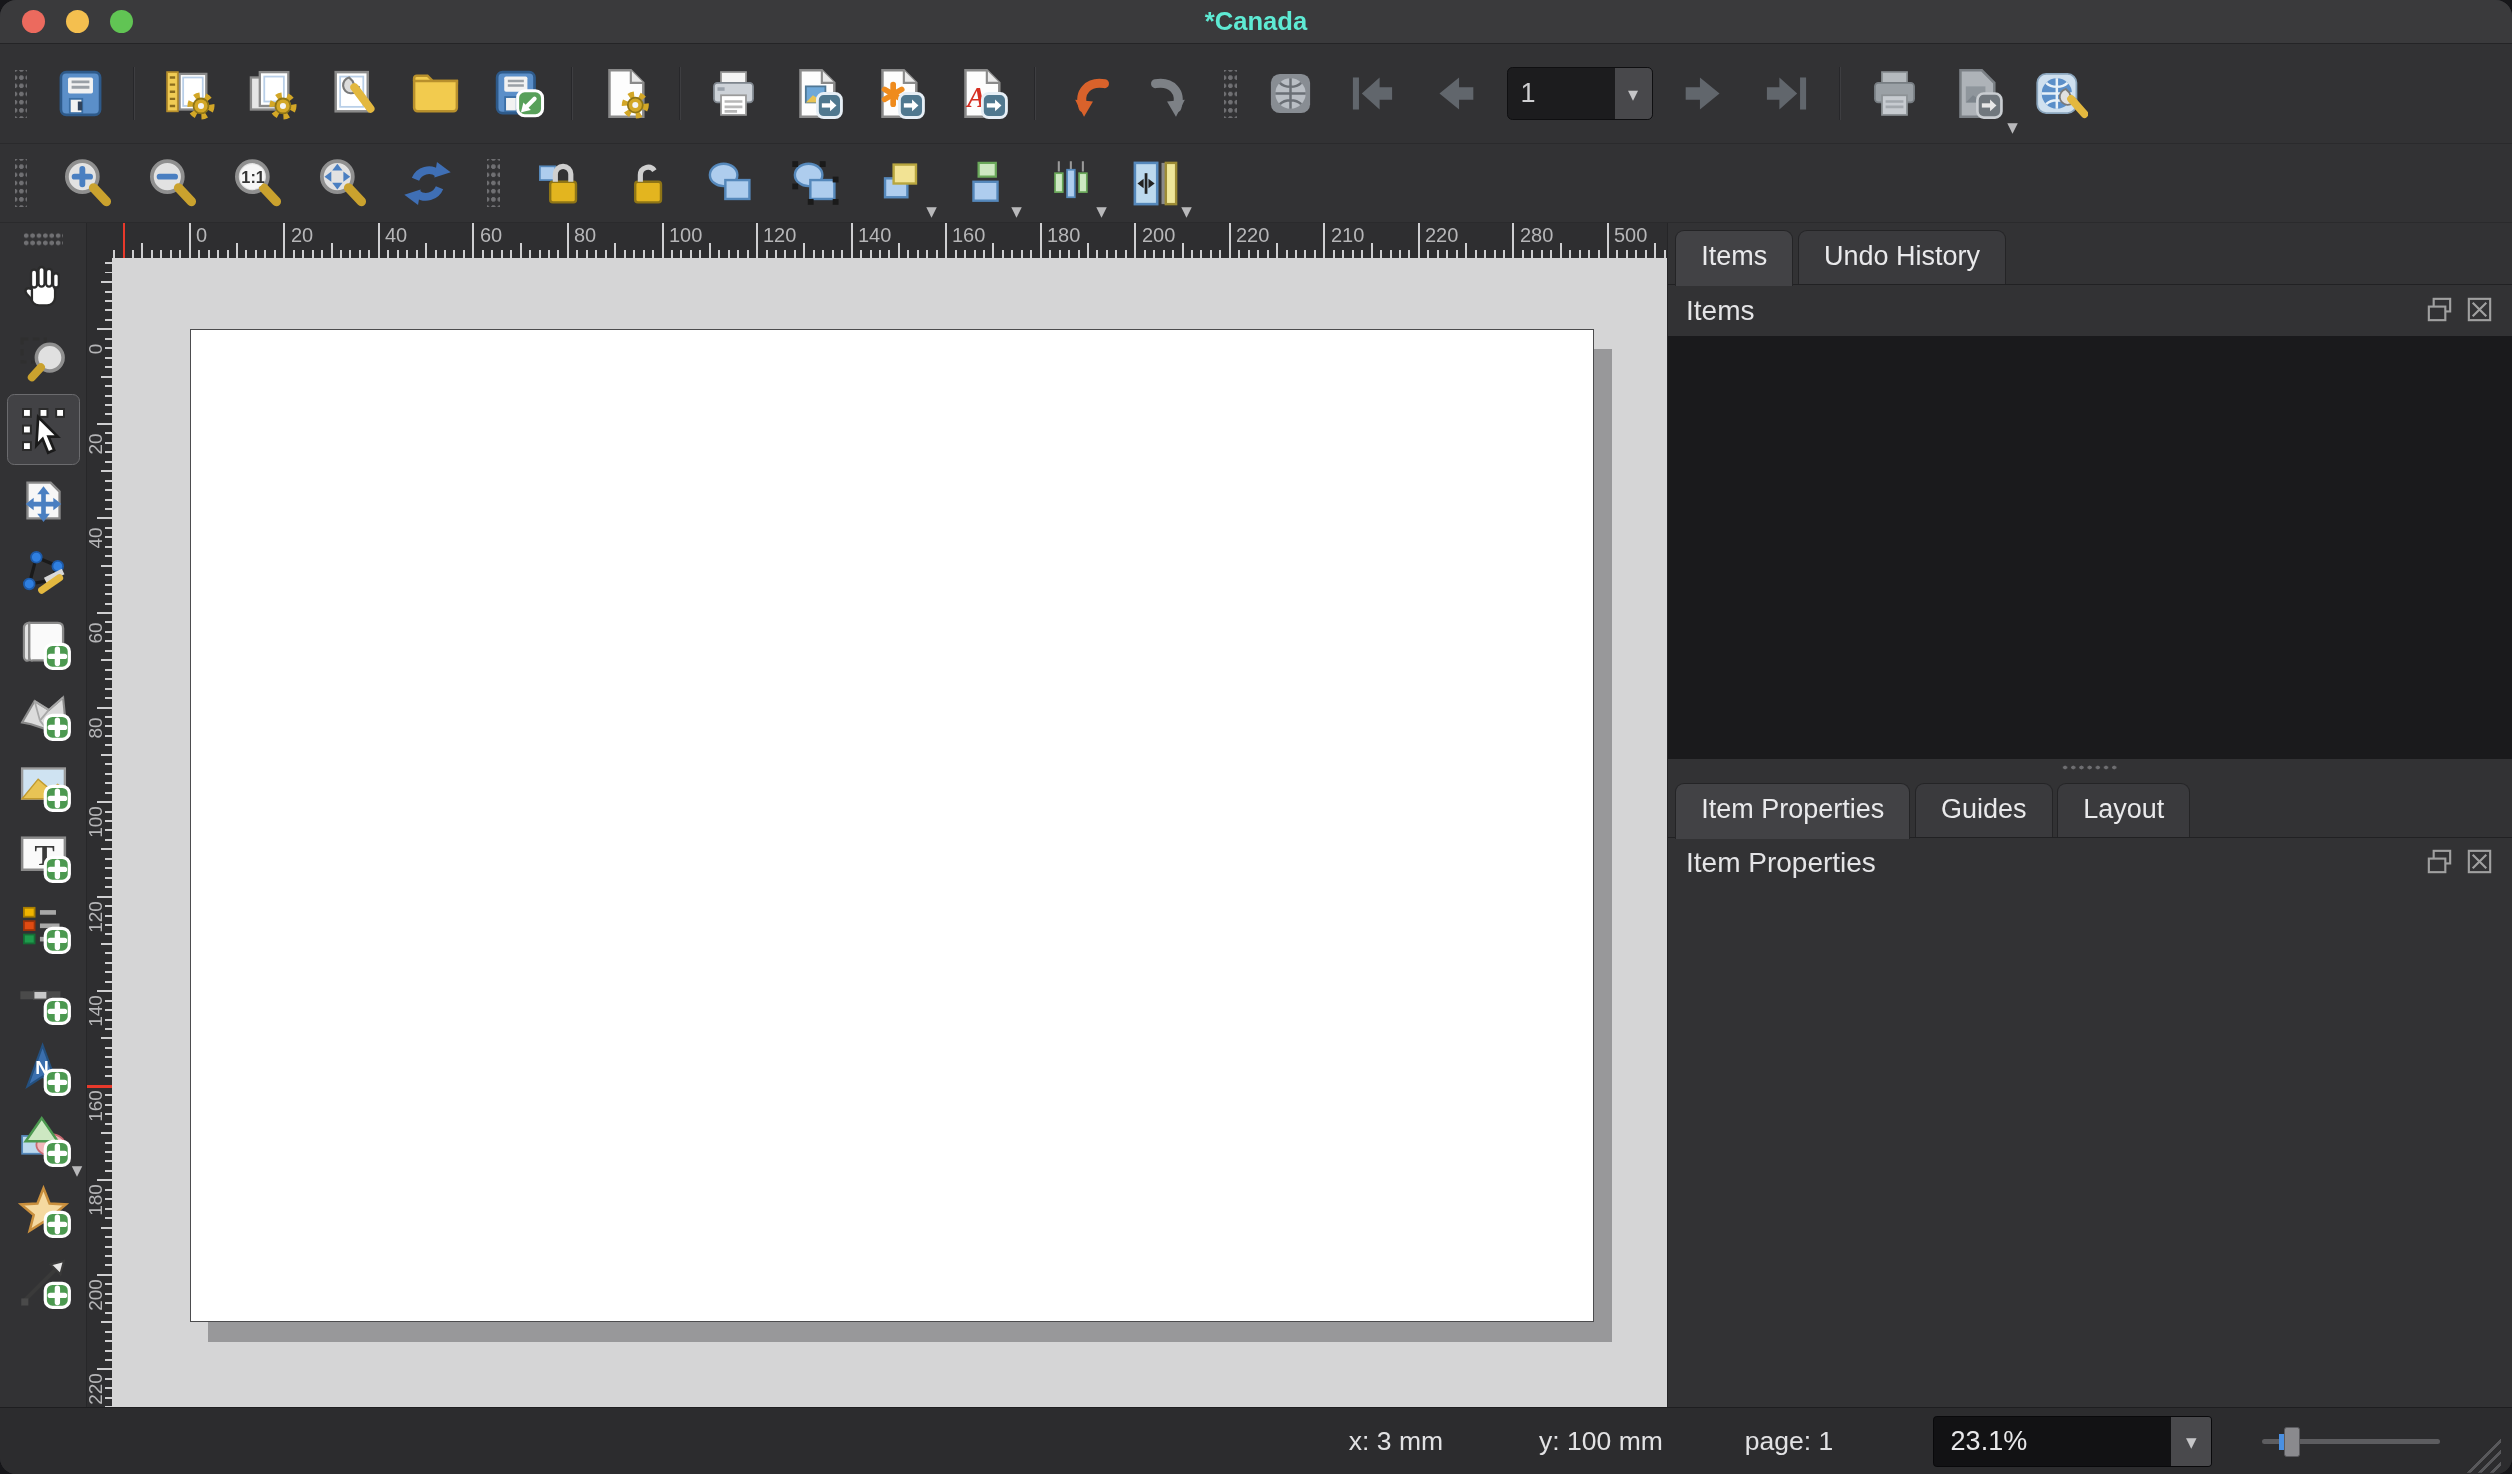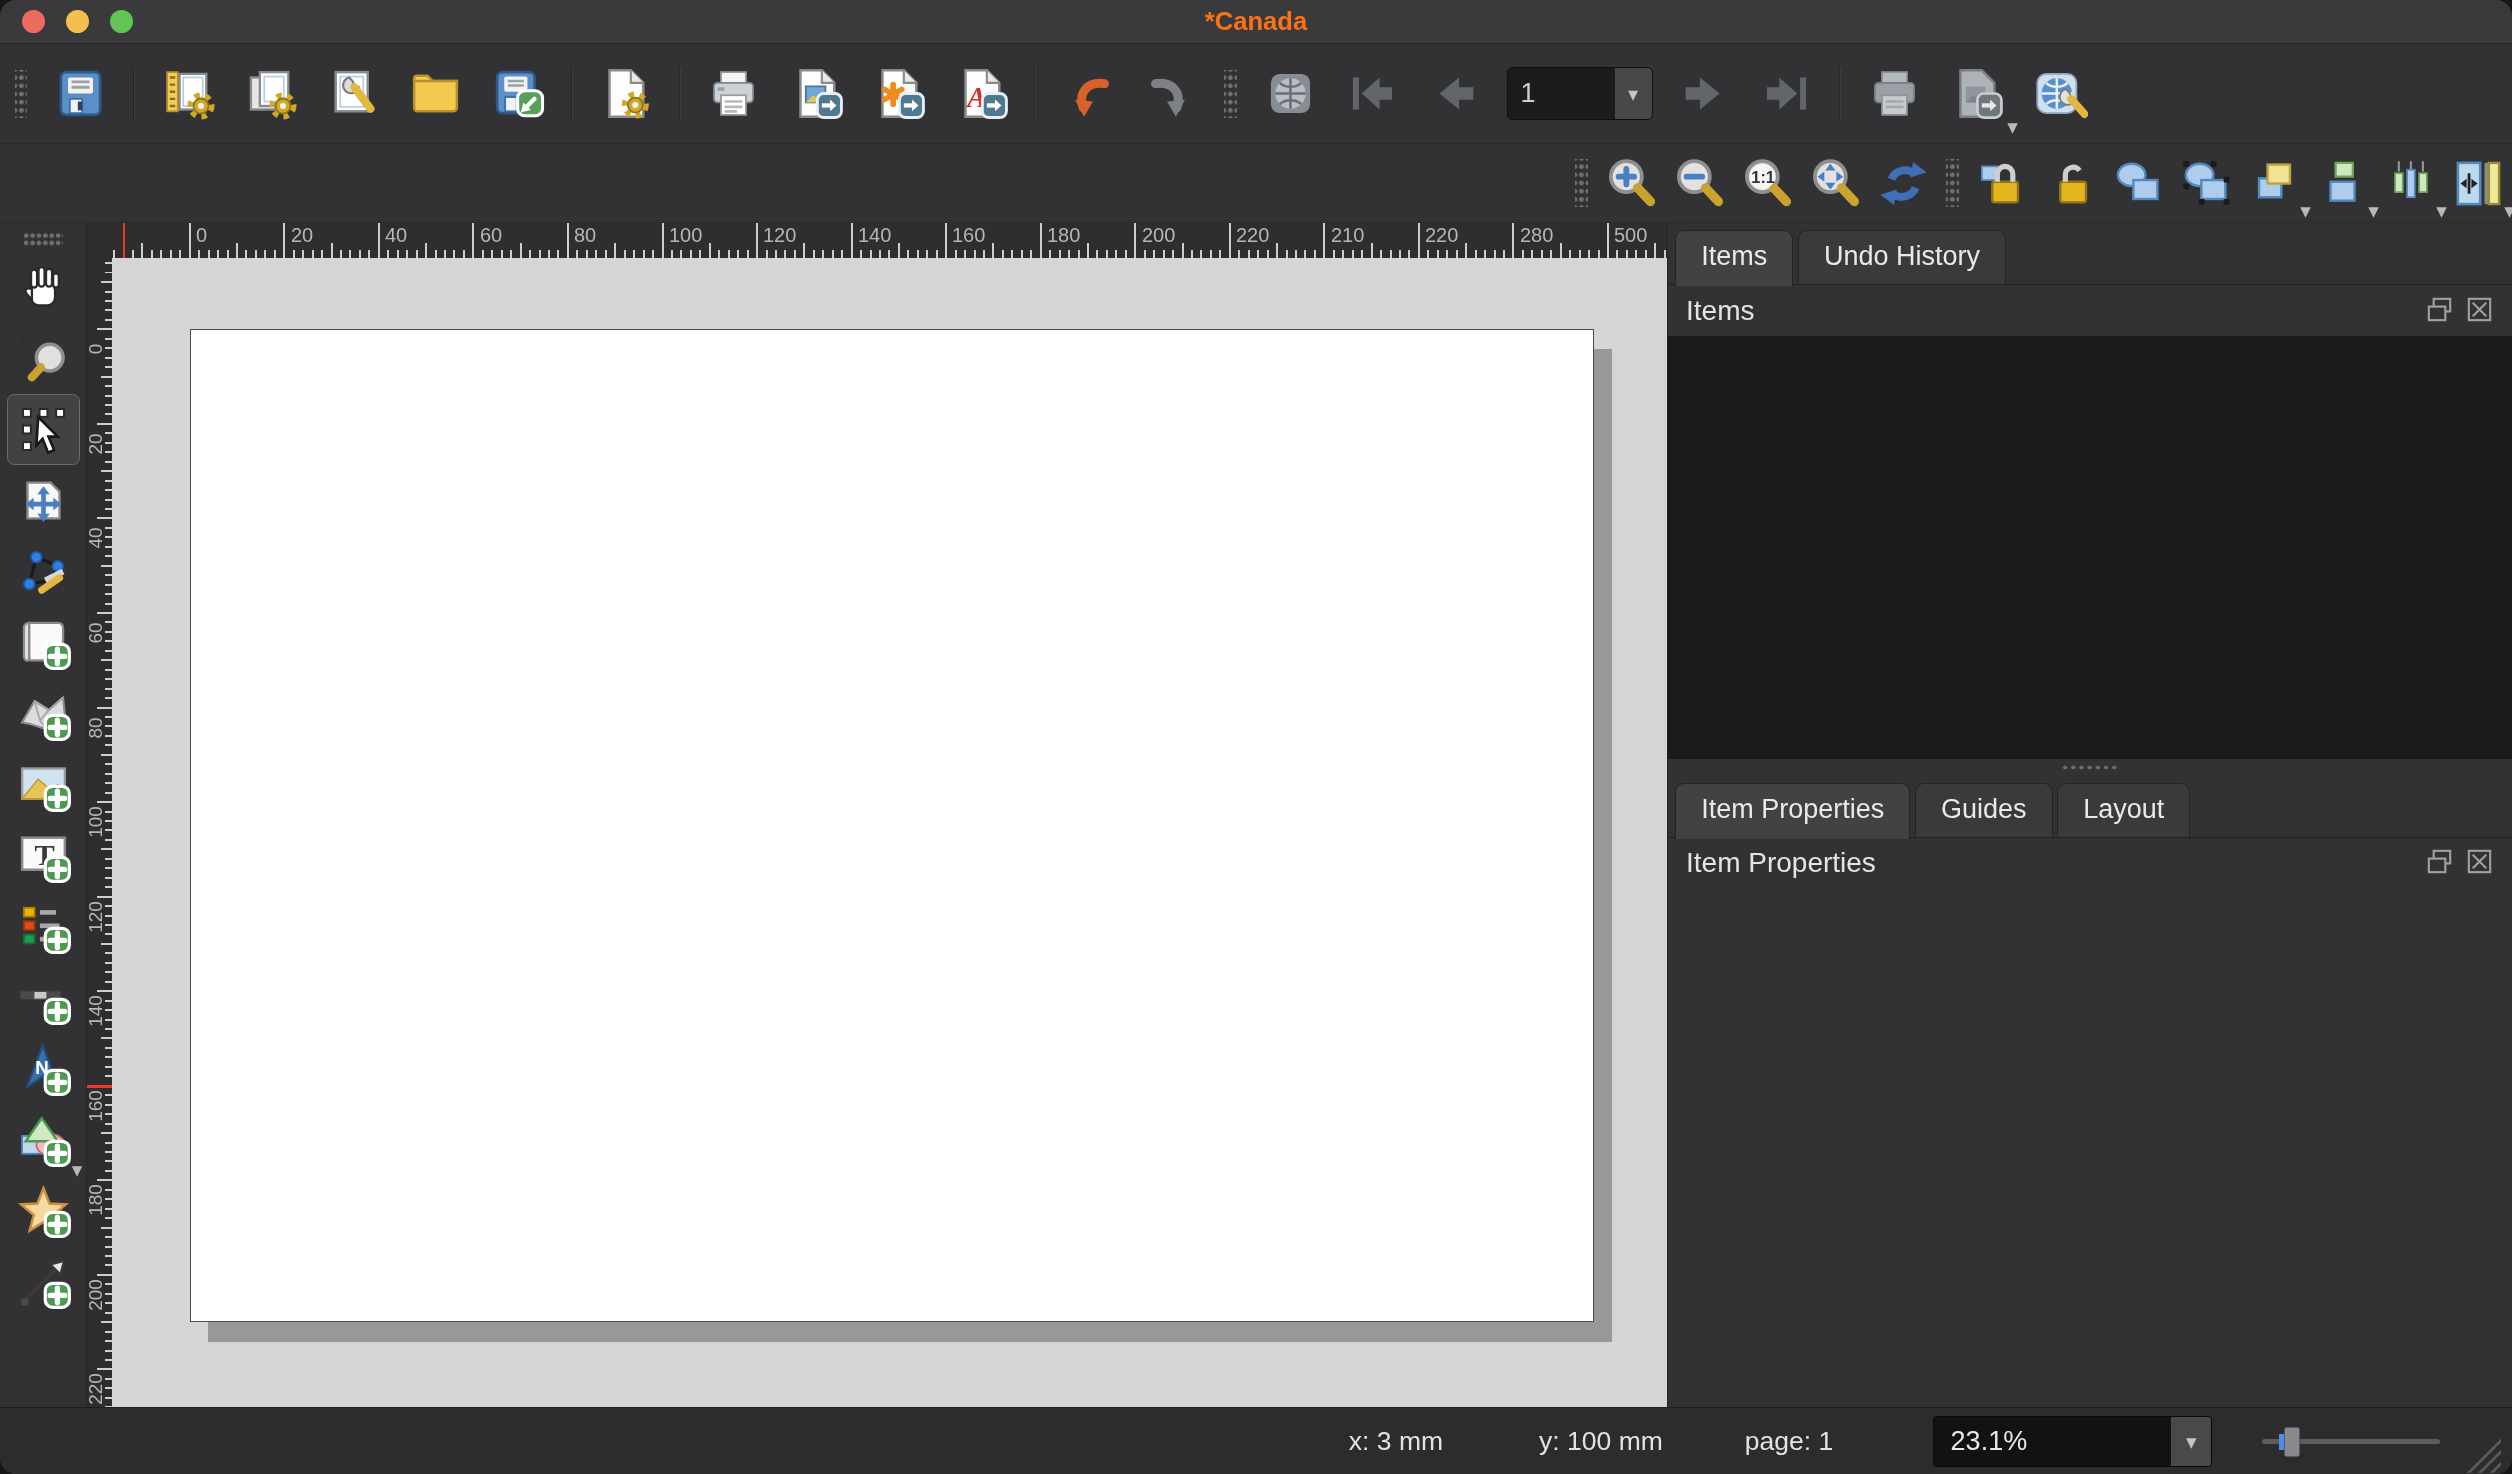--- a/index.html
+++ b/index.html
@@ -4,26 +4,26 @@
 <style>
   * { margin:0; padding:0; box-sizing:border-box; }
   html,body { background:#17171a; font-family:"Liberation Sans", sans-serif; }
   .window { position:relative; width:2512px; height:1474px; background:#323234; border-radius:16.4px; overflow:hidden; }
 
   
   .titlebar { position:relative; height:44px; background:#3a3a3c; border-bottom:1.8px solid #242426; display:flex; align-items:center; }
   .lights { display:flex; gap:21px; padding-left:22px; }
   .light { width:23px; height:23px; border-radius:50%; }
   .light.red { background:#ec6a5e; } .light.yellow { background:#f4bf4f; } .light.green { background:#61c454; }
-  .wtitle { position:absolute; left:0; right:0; text-align:center; font-size:25.6px; font-weight:bold; color:#f97316; }
+  .wtitle { position:absolute; left:0; right:0; text-align:center; font-size:25.6px; font-weight:bold; color:#5eead4; }
 
   
   .toolbar { display:flex; align-items:center; background:#323234; }
   .toolbar.one { height:100px; border-bottom:1.8px solid #2a2a2c; padding-left:5.5px; gap:5.5px; }
-  .toolbar.two { height:79px; border-bottom:1.8px solid #2a2a2c; padding-left:5.5px; gap:0;justify-content:flex-end; }
+  .toolbar.two { height:79px; border-bottom:1.8px solid #2a2a2c; padding-left:5.5px; gap:17px; }
   .tbtn { position:relative; border:none; background:transparent; width:77px; height:77px; display:flex; align-items:center; justify-content:center; cursor:pointer; }
   .toolbar.two .tbtn { width:68px; height:66px; }
   .tbtn svg { width:57px; height:57px; }
   .toolbar.two .tbtn svg { width:55px; height:55px; }
   .tbtn.disabled { cursor:default; }
   .dd { position:absolute; right:-2.7px; bottom:-4.6px; font-size:21px; color:#b9b9bb; line-height:1; }
   .sep { width:1.8px; height:53px; background:#27272a; border-right:1.8px solid #3e3e41; margin:0 9px; }
   .grip { width:12.8px; height:48px; margin:0 9px; background-image:radial-gradient(circle,#707073 2px,transparent 2.6px); background-size:6.4px 8.2px; background-position:center; }
   .griph { width:40px; height:14.6px; margin:9px auto 5.5px auto; background-image:radial-gradient(circle,#707073 2px,transparent 2.6px); background-size:6.4px 7.3px; }
   .spin { display:flex; align-items:center; width:146px; height:53px; background:#1c1c1e; border:1.8px solid #0f0f11; border-radius:5.5px; overflow:hidden; margin:0 7.3px; cursor:text; }

